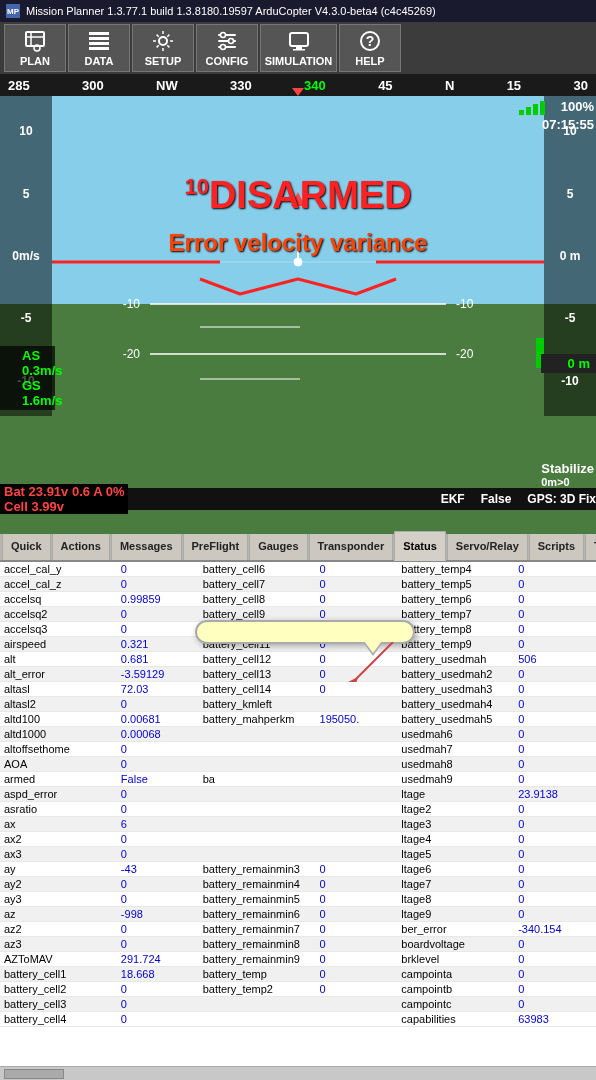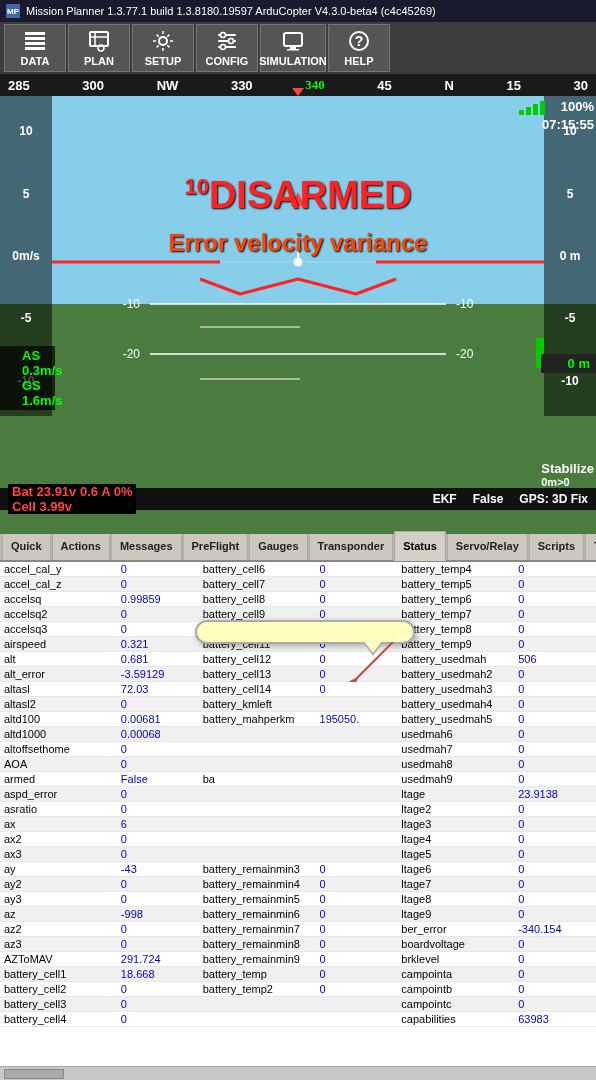--- a/index.html
+++ b/index.html
@@ -68,21 +68,21 @@
       height: 22px;
       background: #1a1a1a;
       display: flex;
       align-items: center;
       color: white;
       font-size: 13px;
       font-weight: bold;
       padding: 0 8px;
       justify-content: space-between;
     }
-    .compass-val { color: #00ff00; font-family: Liberation Serif, serif; }
+    .compass-val { color: #00ff00; }
     #compass-arrow {
       position: absolute;
       top: 0;
       left: 50%;
       transform: translateX(-50%);
       width: 0;
       height: 0;
       border-left: 6px solid transparent;
       border-right: 6px solid transparent;
       border-top: 8px solid #ff4444;
@@ -196,21 +196,21 @@
       bottom: 24px;
       left: 0;
       right: 0;
       background: #111;
       color: #00ff00;
       font-size: 13px;
       font-weight: bold;
       display: flex;
       align-items: center;
       justify-content: space-between;
-      padding: 2px 8px;
+      padding: 2px 0;
       height: 22px;
     }
     #battery-info { color: #ff4444; background: #000; padding: 0 4px; }
     #ekf-vibe-gps { display: flex; gap: 16px; }
     .hud-stat { color: white; font-size: 12px; font-weight: bold; }
 
     
     #signal-clock {
       position: absolute;
       top: 24px;
@@ -372,43 +372,43 @@
   </style>
 </head>
 <body>
 
 <div id="titlebar">
   <div class="icon" style="background:#4466aa;width:14px;height:14px;display:inline-flex;align-items:center;justify-content:center;color:white;font-size:8px;font-weight:bold;">MP</div>
   <span>Mission Planner 1.3.77.1 build 1.3.8180.19597 ArduCopter V4.3.0-beta4 (c4c45269)</span>
 </div>
 
 <div id="toolbar">
+
+  <div class="tool-btn">
+    <div class="tb-icon">
+      <svg width="24" height="24" viewBox="0 0 24 24">
+          <rect x="3" y="3" width="18" height="14" rx="1" fill="none" stroke="white" stroke-width="2"></rect>
+          <line x1="3" y1="8" x2="21" y2="8" stroke="white" stroke-width="1.5"></line>
+          <line x1="8" y1="3" x2="8" y2="17" stroke="white" stroke-width="1.5"></line>
+          <circle cx="14" cy="19" r="3" fill="none" stroke="white" stroke-width="1.5"></circle>
+        </svg>
+    </div>
+    <span>PLAN</span>
+  </div>
 
   <div class="tool-btn">
     <div class="tb-icon">
       <svg width="24" height="24" viewBox="0 0 24 24">
           <rect x="2" y="3" width="20" height="3" fill="white"></rect>
           <rect x="2" y="8" width="20" height="3" fill="white"></rect>
           <rect x="2" y="13" width="20" height="3" fill="white"></rect>
           <rect x="2" y="18" width="20" height="3" fill="white"></rect>
         </svg>
     </div>
     <span>DATA</span>
-  </div>
-
-  <div class="tool-btn">
-    <div class="tb-icon">
-      <svg width="24" height="24" viewBox="0 0 24 24">
-          <rect x="3" y="3" width="18" height="14" rx="1" fill="none" stroke="white" stroke-width="2"></rect>
-          <line x1="3" y1="8" x2="21" y2="8" stroke="white" stroke-width="1.5"></line>
-          <line x1="8" y1="3" x2="8" y2="17" stroke="white" stroke-width="1.5"></line>
-          <circle cx="14" cy="19" r="3" fill="none" stroke="white" stroke-width="1.5"></circle>
-        </svg>
-    </div>
-    <span>PLAN</span>
   </div>
 
   <div class="tool-btn">
     <div class="tb-icon">
       <svg width="24" height="24" viewBox="0 0 24 24">
           <circle cx="12" cy="12" r="4" fill="none" stroke="white" stroke-width="2"></circle>
           <path d="M12 2v3M12 19v3M2 12h3M19 12h3M5.6 5.6l2.1 2.1M16.3 16.3l2.1 2.1M5.6 18.4l2.1-2.1M16.3 7.7l2.1-2.1" stroke="white" stroke-width="1.5"></path>
         </svg>
     </div>
     <span>SETUP</span>
@@ -421,21 +421,21 @@
           <rect x="3" y="11" width="18" height="2" rx="1" fill="white"></rect>
           <rect x="3" y="17" width="18" height="2" rx="1" fill="white"></rect>
           <circle cx="8" cy="6" r="2.5" fill="#555" stroke="white" stroke-width="1.5"></circle>
           <circle cx="16" cy="12" r="2.5" fill="#555" stroke="white" stroke-width="1.5"></circle>
           <circle cx="8" cy="18" r="2.5" fill="#555" stroke="white" stroke-width="1.5"></circle>
         </svg>
     </div>
     <span>CONFIG</span>
   </div>
 
-  <div class="tool-btn" style="width:66px;">
+  <div class="tool-btn" style="width:77px;">
     <div class="tb-icon">
       <svg width="24" height="24" viewBox="0 0 24 24">
           <rect x="3" y="4" width="18" height="13" rx="2" fill="none" stroke="white" stroke-width="2"></rect>
           <rect x="9" y="17" width="6" height="3" fill="white"></rect>
           <rect x="6" y="20" width="12" height="1.5" fill="white"></rect>
         </svg>
     </div>
     <span>SIMULATION</span>
   </div>
 

